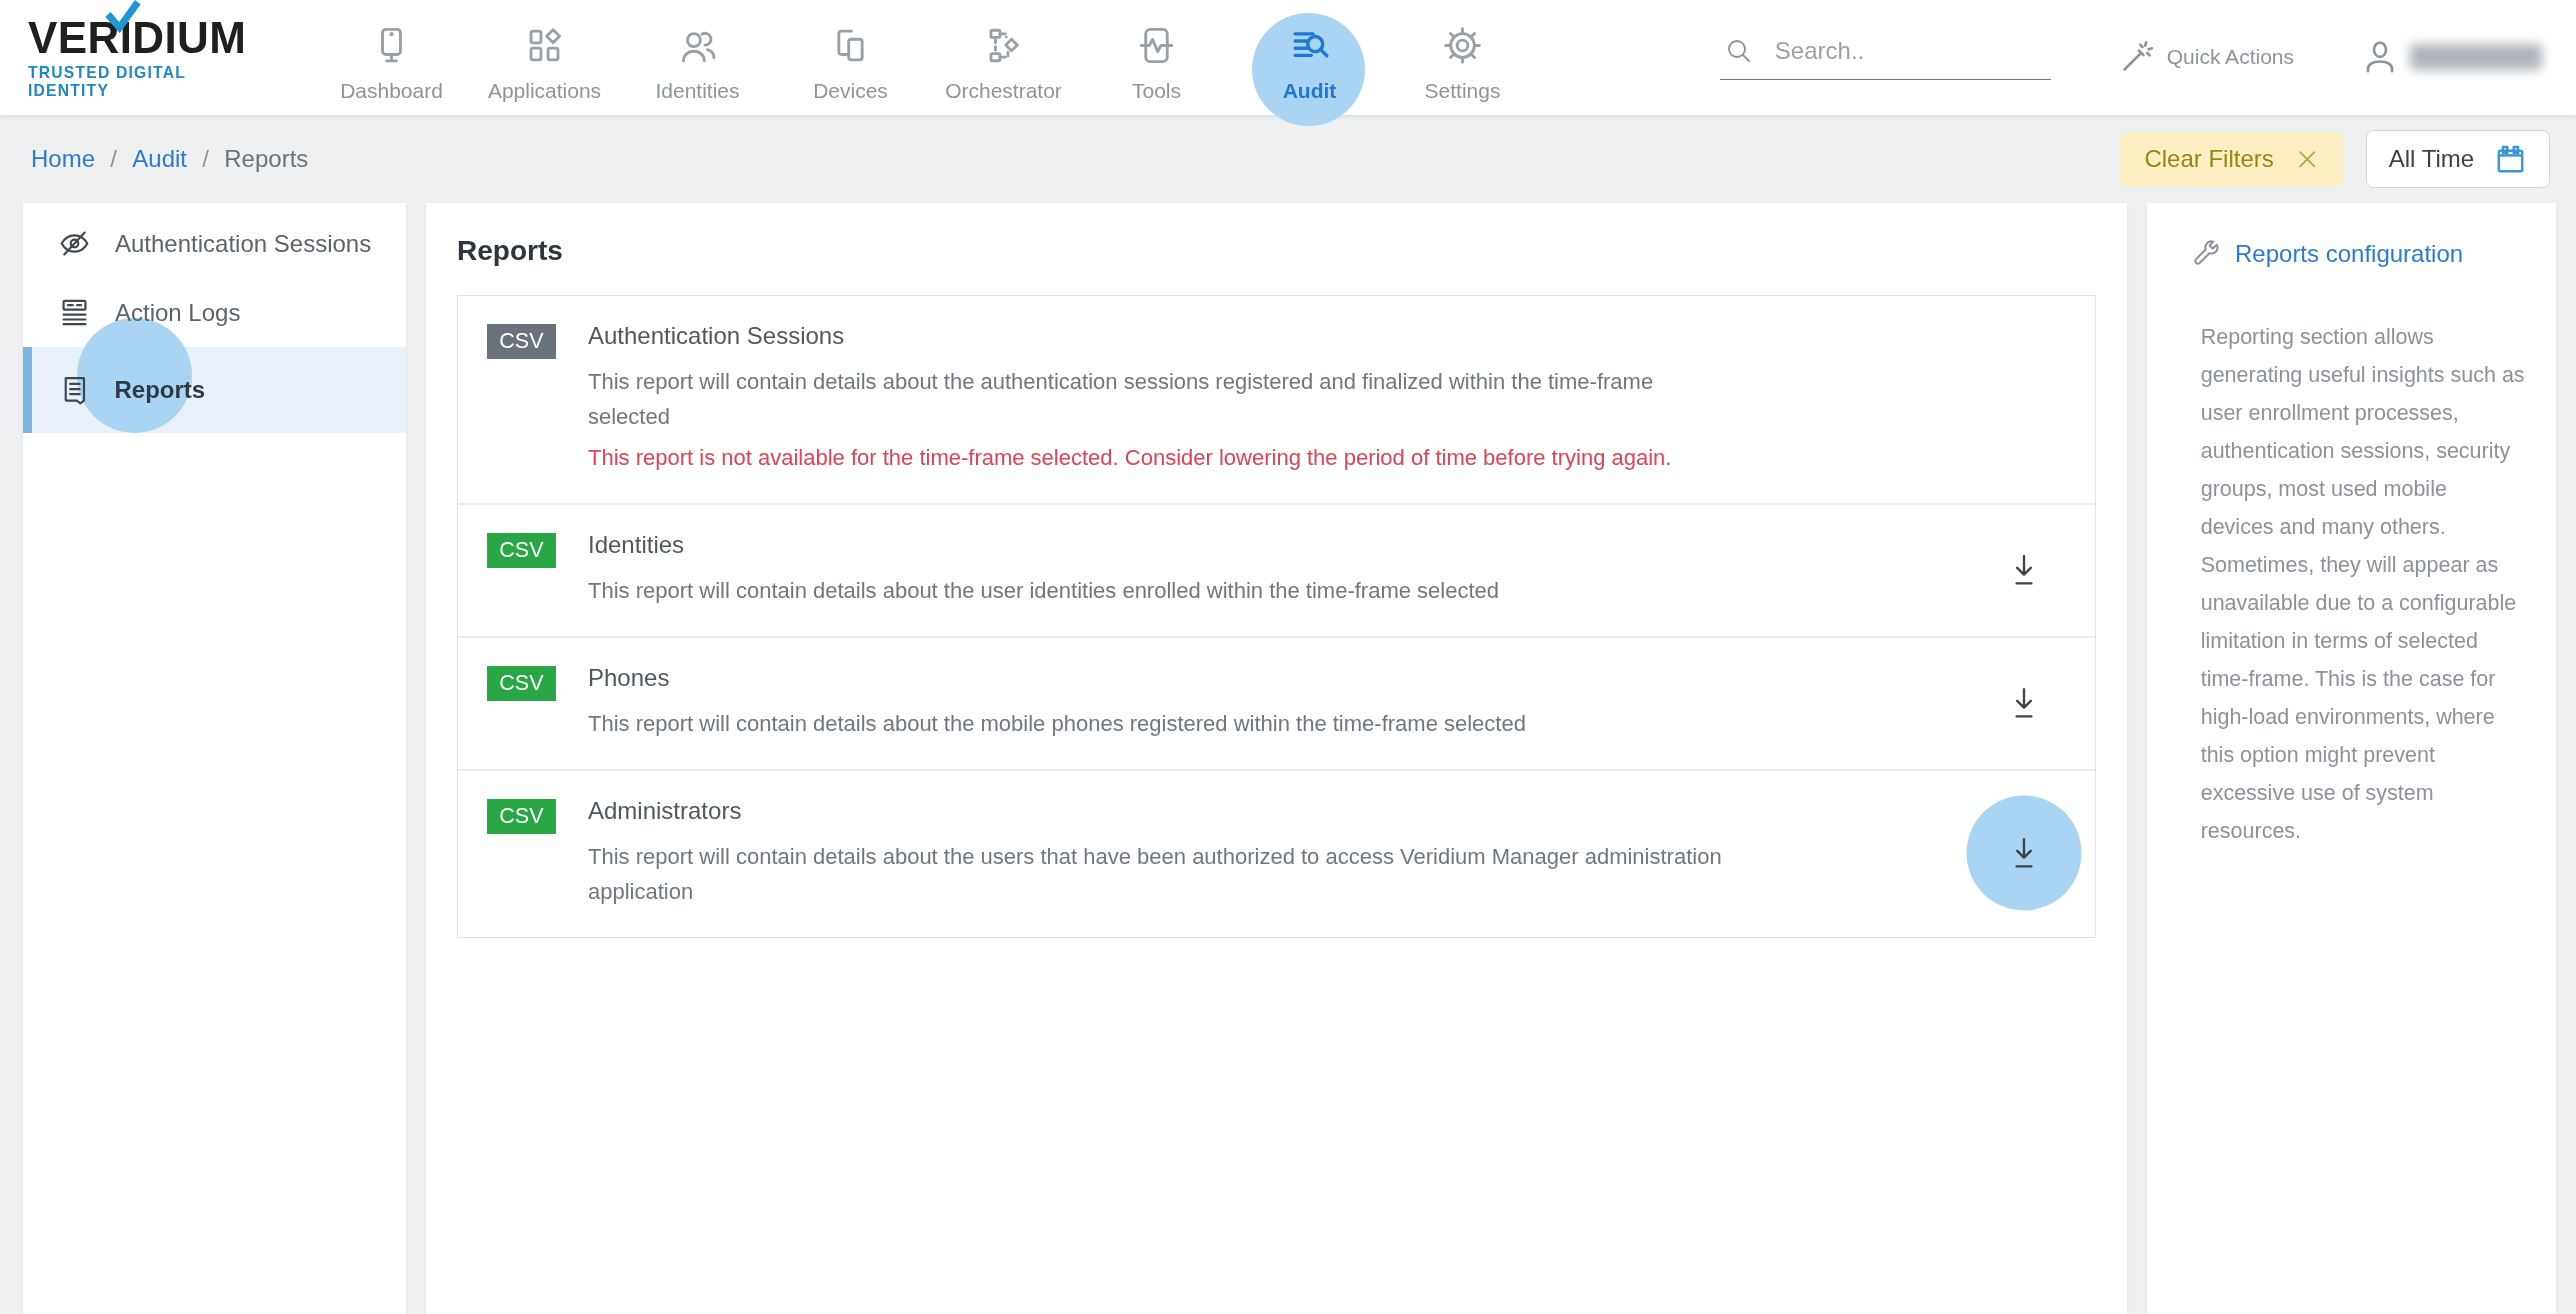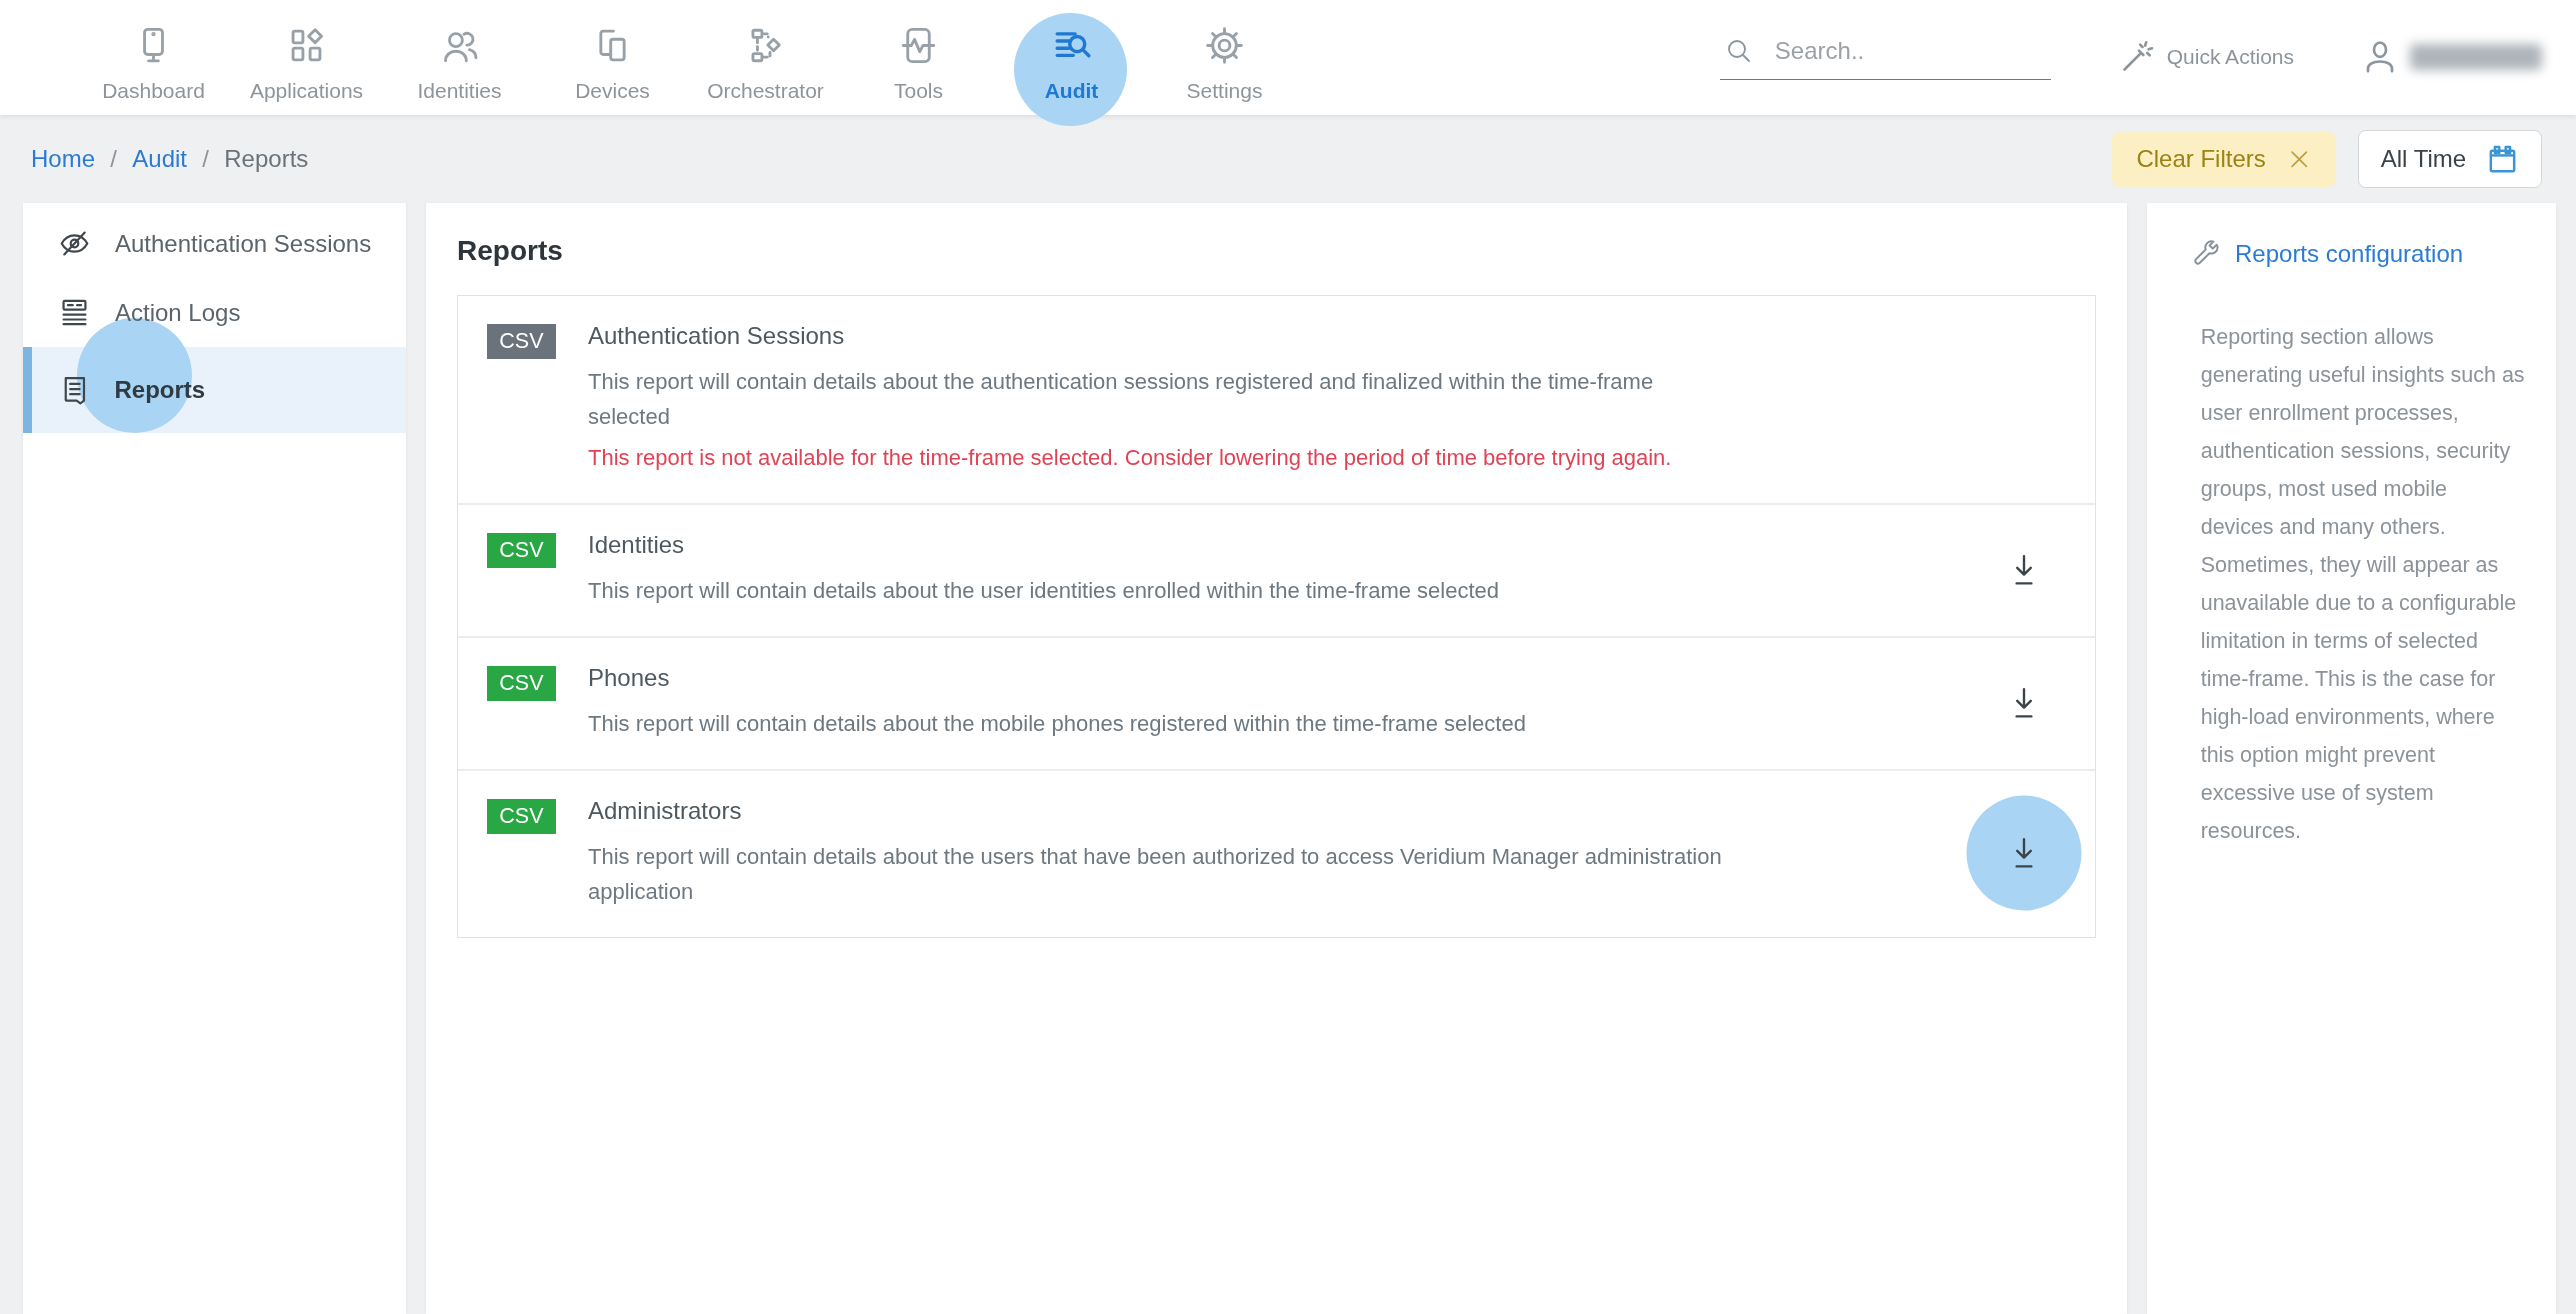--- a/index.html
+++ b/index.html
@@ -30,21 +30,21 @@
   .search svg { width:32px; height:32px; color:#8d959c; flex:none; }
   .search input { border:0; outline:0; background:transparent; font-size:24px; color:#4e585f;
                   width:100%; font-family:"Liberation Sans", sans-serif; }
   .search input::placeholder { color:#9aa1a8; }
   .col-action { display:flex; flex-direction:row; align-items:center; gap:10px; cursor:pointer; }
   .col-action svg { width:40px; height:40px; color:#8d959c; }
   .col-action .col-label { font-size:21px; color:#8d959c; }
   .name-blur { width:132px; height:26px; border-radius:4.6px; background:#aeb4ba; filter:blur(5.4px); }
 
   
-  .crumb-bar { height:88px; display:flex; align-items:center; padding:0 34px 0 31px; }
+  .crumb-bar { height:88px; display:flex; align-items:center; padding:0 26px 0 31px; }
   .breadcrumb { display:flex; align-items:center; gap:15.3px; font-size:24px; }
   .crumb-link { color:#2b7bd4; cursor:pointer; }
   .crumb-sep  { color:#8d959c; }
   .crumb-cur  { color:#6b7278; }
   .bar-right { margin-left:auto; display:flex; align-items:center; gap:22px;text-align:right; }
   .chip { background:#fcefc4; border-radius:7.7px; height:55px; padding:0 24.5px;
           display:flex; align-items:center; gap:21.5px; font-size:24px; color:#9b8314; cursor:pointer; }
   .chip svg { width:24.5px; height:24.5px; color:#bb9f3d; }
   .time-btn { background:#fff; border:1.5px solid #d3d6d8; border-radius:7.7px; height:58px;
               padding:0 21.5px; display:flex; align-items:center; gap:18.4px; font-size:24px;
@@ -91,20 +91,27 @@
   .aside-link-label { font-size:24px; color:#2b7bd4; }
   .aside-text { margin-top:48px; margin-left:10.7px; font-size:21.5px; color:#8b9299;
                 line-height:38px; width:325px; }
 </style>
 </head>
 <body>
 
 <div class="page">
 
   <div class="topbar">
+    <div class="logo">
+      <div class="logo-main">VERIDIUM</div>
+      <svg class="logo-check" viewBox="0 0 24 24" fill="none" stroke="#2196d4" stroke-width="5" stroke-linecap="square">
+          <path d="M3 12l6.5 7.5L21 3.5"></path>
+        </svg>
+      <div class="logo-tag">TRUSTED DIGITAL IDENTITY</div>
+    </div>
 
     <div class="nav">
       <div class="nav-item">
         <svg viewBox="0 0 24 24" fill="none" stroke="currentColor" stroke-width="1.6" stroke-linecap="round" stroke-linejoin="round">
             <rect x="7" y="3" width="10" height="14" rx="1.8"></rect>
             <circle cx="12" cy="5.7" r="0.4" fill="currentColor"></circle>
             <path d="M12 17v2.6M9.3 20.6h5.4"></path>
           </svg>
         <span class="nav-label">Dashboard</span>
       </div>

